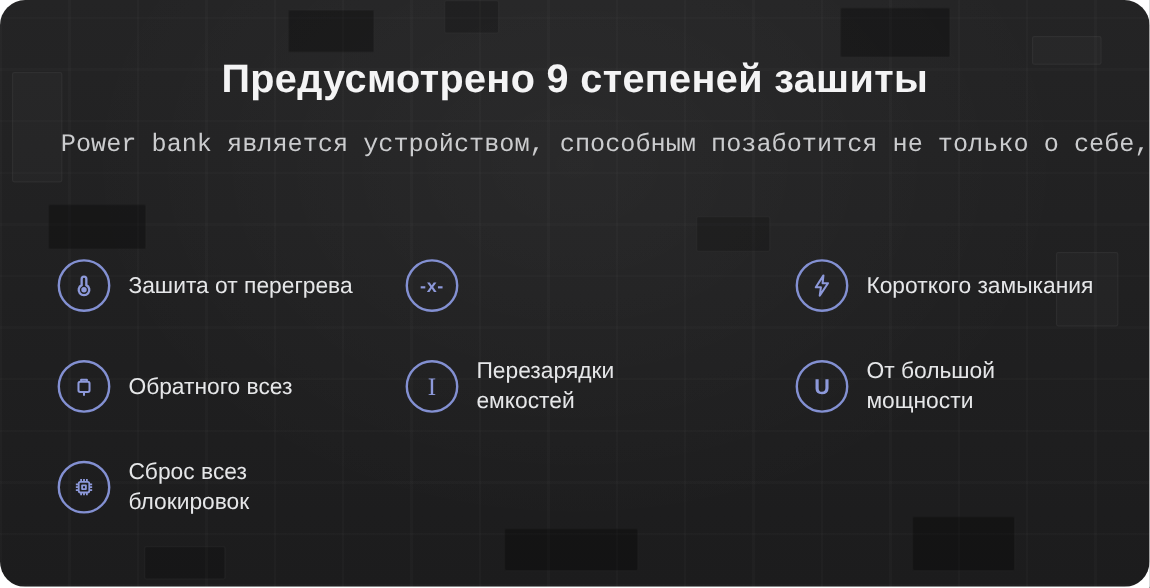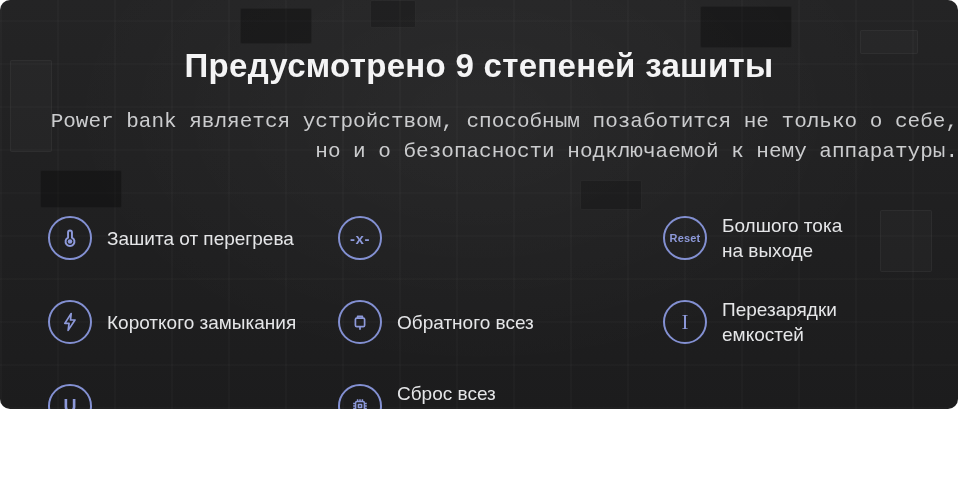--- a/index.html
+++ b/index.html
@@ -1,27 +1,27 @@
 <!DOCTYPE html>
 <html><head>
 <meta charset="utf-8">
 <style>
   html,body{margin:0;padding:0;background:#ffffff;}
   body{font-family:"Liberation Sans", sans-serif;}
   .canvas{
     position:relative;
-    width:958px;height:409px;
+    width:958px;height:489px;
     margin:0 auto;
     background-color:#1f1f20;
     background-image:
       radial-gradient(ellipse at 50% 28%, rgba(255,255,255,0.035), rgba(0,0,0,0) 62%),
       repeating-linear-gradient(90deg, rgba(255,255,255,0.018) 0 2px, rgba(0,0,0,0) 2px 57px),
       repeating-linear-gradient(0deg, rgba(255,255,255,0.014) 0 2px, rgba(0,0,0,0) 2px 43px),
       linear-gradient(180deg,#242425 0%, #1c1c1d 100%);
-    border-radius:10px;
+    border-radius:21px;
     overflow:hidden;
   }
   
   .decor{position:absolute;border:1px solid rgba(255,255,255,0.045);background:rgba(0,0,0,0.18);border-radius:2px;}
   .decor.dark{background:rgba(0,0,0,0.3);border-color:rgba(255,255,255,0.03);}
   .decor.light{background:rgba(255,255,255,0.02);}
 
   .title{
     position:absolute;top:47px;left:0;width:100%;
     text-align:center;
@@ -78,48 +78,40 @@
   <div class="decor light" style="left:880px;top:210px;width:50px;height:60px"></div>
   <div class="decor dark" style="left:420px;top:440px;width:110px;height:34px"></div>
   <div class="decor" style="left:120px;top:455px;width:66px;height:26px"></div>
   <div class="decor dark" style="left:760px;top:430px;width:84px;height:44px"></div>
   <div class="decor light" style="left:10px;top:60px;width:40px;height:90px"></div>
 
   <div class="title">Предусмотрено 9 степеней зашиты</div>
 
   <div class="subtitle">
     <div>Power bank  является устройством, способным позаботится не только о себе,</div>
-    <div>но и о безопасности нодключаемой к нему аппаратуры.</div>
   </div>
 
   <div class="grid">
 
     <div class="feature">
       <span class="icon-circle">
         <svg width="26" height="26" viewBox="0 0 24 24" fill="none" stroke="#8d99da" stroke-width="1.8">
           <path d="M10.2 6.9a1.8 1.8 0 0 1 3.6 0v4.7a4.1 4.1 0 1 1-3.6 0z"></path>
           <circle cx="12" cy="15.2" r="2.1" fill="#8d99da" stroke="none"></circle>
         </svg>
       </span>
       <span class="label">Зашита от перегрева</span>
     </div>
 
     <div class="feature">
       <span class="icon-circle">
         <span class="glyph glyph-x">-x-</span>
       </span>
     </div>
 
-    <div class="feature">
-      <span class="icon-circle">
-        <span class="glyph glyph-reset">Reset</span>
-      </span>
-      <span class="label">Болшого тока
-на выходе</span>
-    </div>
 
     <div class="feature">
       <span class="icon-circle">
         <svg width="24" height="24" viewBox="0 0 24 24" fill="none" stroke="#8d99da" stroke-width="1.7" stroke-linejoin="round">
           <path d="M13.2 3.5 6.8 13.4h4.3l-1 7 6.9-10.4h-4.5z"></path>
         </svg>
       </span>
       <span class="label">Короткого замыкания</span>
     </div>
 
@@ -139,20 +131,21 @@
         <span class="glyph glyph-i">I</span>
       </span>
       <span class="label">Перезарядки
 емкостей</span>
     </div>
 
     <div class="feature">
       <span class="icon-circle">
         <span class="glyph glyph-u">U</span>
       </span>
+      <span class="label">От большой мощности</span>
     </div>
 
 
     <div class="feature">
       <span class="icon-circle">
         <svg width="24" height="24" viewBox="0 0 24 24" fill="none" stroke="#8d99da" stroke-width="1.5" stroke-linejoin="round">
           <rect x="7.6" y="7.6" width="8.8" height="8.8" rx="1.4"></rect>
           <rect x="10.4" y="10.4" width="3.2" height="3.2"></rect>
           <path d="M9.6 7.6V5.2 M12 7.6V5.2 M14.4 7.6V5.2"></path>
           <path d="M9.6 18.8v-2.4 M12 18.8v-2.4 M14.4 18.8v-2.4"></path>

